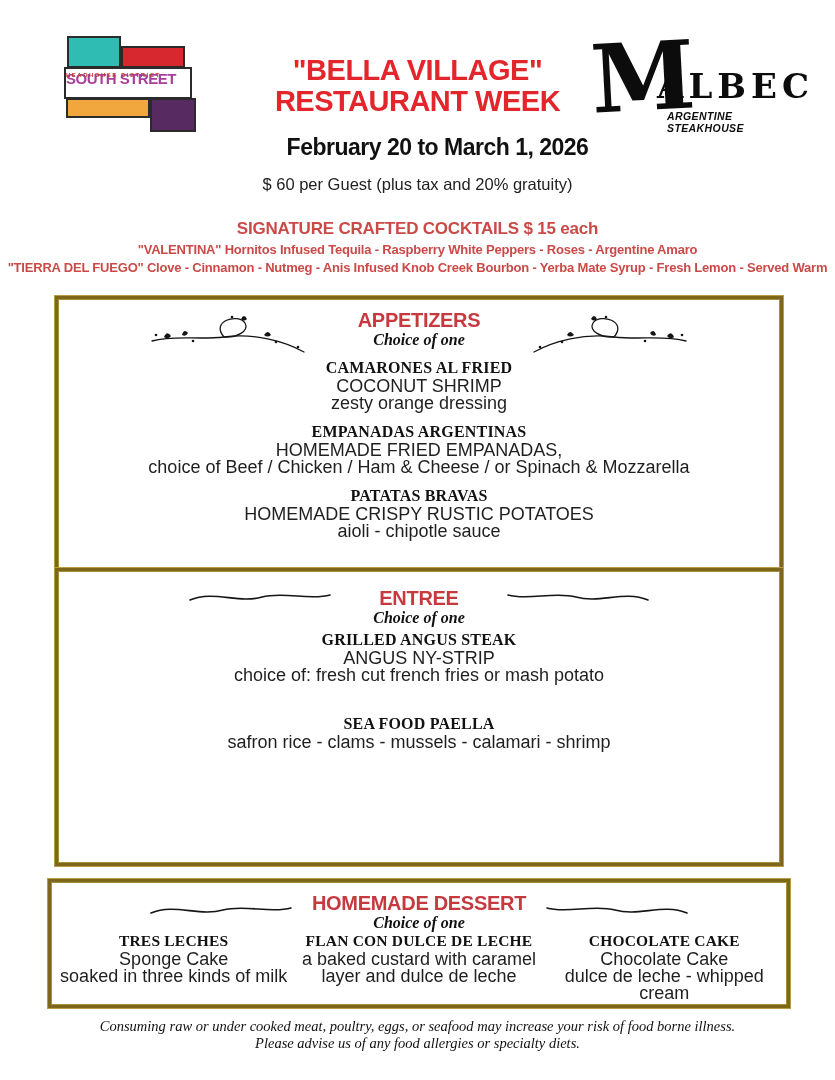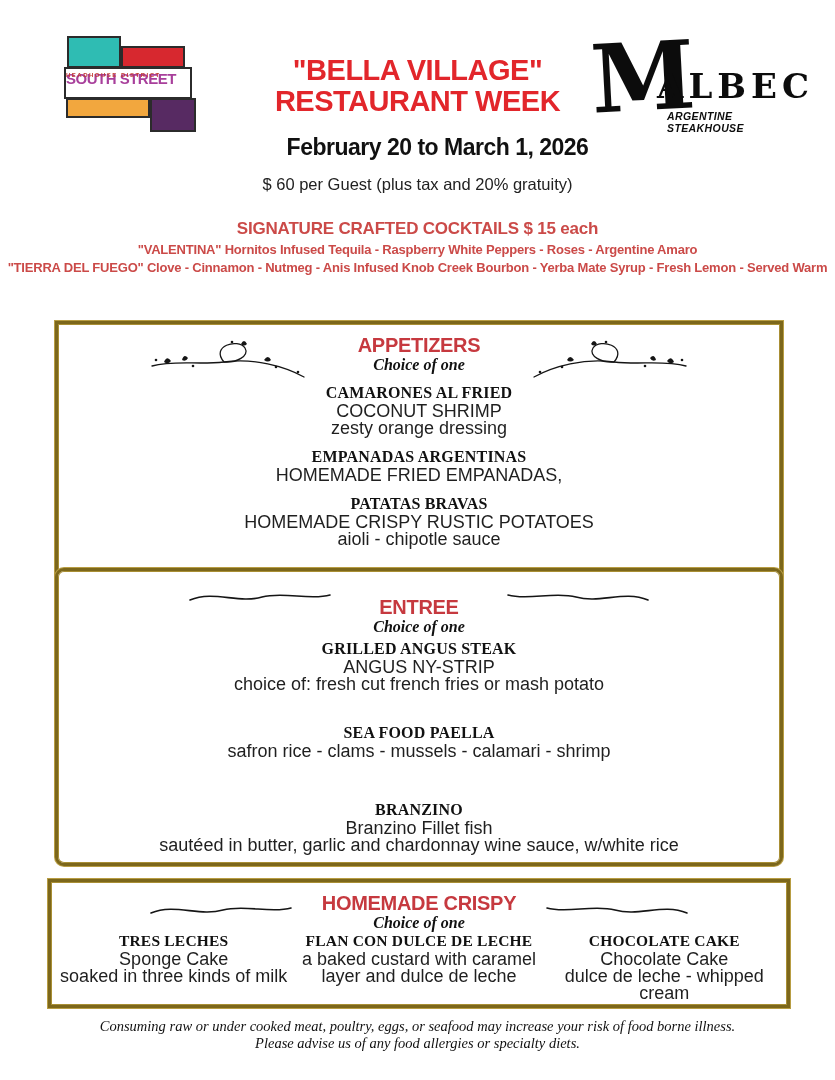--- a/index.html
+++ b/index.html
@@ -34,22 +34,22 @@
   .malbec-rest{left:66px;top:26px;font-family:"DejaVu Serif",serif;font-weight:700;font-size:34px;letter-spacing:5px;}
   .malbec-tag{left:76px;top:70px;font-size:10.5px;font-style:italic;font-weight:700;letter-spacing:0.4px;}
 
   
   .menu-box{
     position:absolute;box-sizing:border-box;text-align:center;background:#fff;
     border:3px solid #7c671b;
     box-shadow:0 0 0 1px #b89d43, inset 0 0 0 1px #a98f35;
     padding-top:10px;
   }
-  .box-appetizers{left:55px;top:321px;width:728px;height:318px;}
-  .box-entree{left:55px;top:568px;width:728px;height:298px;padding-top:25px;border-radius:9px;}
+  .box-appetizers{left:55px;top:296px;width:728px;height:318px;}
+  .box-entree{left:55px;top:568px;width:728px;height:298px;padding-top:16px;}
   .box-dessert{left:48px;top:879px;width:742px;height:129px;}
   .section-title{margin:0;font-size:20px;font-weight:800;letter-spacing:-0.3px;color:#c6393f;line-height:22px;}
   .section-sub{font-family:"Liberation Serif",serif;font-style:italic;font-weight:700;font-size:16px;line-height:17px;color:#111;}
   .flourish{position:absolute;}
   .fl-left{left:88px;top:12px;}
   .fl-right{right:88px;top:12px;transform:scaleX(-1);}
   .wv-left{left:128px;top:16px;}
   .wv-right{right:128px;top:16px;transform:scaleX(-1);}
   .box-dessert .wv-left{left:96px;top:18px;}
   .box-dessert .wv-right{right:96px;top:18px;}
@@ -143,20 +143,21 @@
   <div class="section-sub">Choice of one</div>
 
   <div class="dish">
     <div class="dish-name">CAMARONES AL FRIED</div>
     <div class="dish-line">COCONUT SHRIMP</div>
     <div class="dish-line">zesty orange dressing</div>
   </div>
   <div class="dish">
     <div class="dish-name">EMPANADAS ARGENTINAS</div>
     <div class="dish-line">HOMEMADE FRIED EMPANADAS,</div>
+    <div class="dish-line">choice of Beef / Chicken / Ham &amp; Cheese / or Spinach &amp; Mozzarella</div>
   </div>
   <div class="dish">
     <div class="dish-name">PATATAS BRAVAS</div>
     <div class="dish-line">HOMEMADE CRISPY RUSTIC POTATOES</div>
     <div class="dish-line">aioli - chipotle sauce</div>
   </div>
 </section>
 
 <section class="menu-box box-entree">
   <span class="flourish wv-left">
@@ -174,39 +175,34 @@
 
   <div class="dish dish-1">
     <div class="dish-name">GRILLED ANGUS STEAK</div>
     <div class="dish-line">ANGUS NY-STRIP</div>
     <div class="dish-line">choice of: fresh cut french fries or mash potato</div>
   </div>
   <div class="dish dish-2">
     <div class="dish-name">SEA FOOD PAELLA</div>
     <div class="dish-line">safron rice - clams - mussels - calamari - shrimp</div>
   </div>
-  <div class="dish dish-3">
-    <div class="dish-name">BRANZINO</div>
-    <div class="dish-line">Branzino Fillet fish</div>
-    <div class="dish-line">sautéed in butter, garlic and chardonnay wine sauce, w/white rice</div>
-  </div>
 </section>
 
 <section class="menu-box box-dessert">
   <span class="flourish wv-left">
     <svg width="148" height="20" viewBox="0 0 148 20">
       <path d="M4,13 C28,3 52,17 76,10 C98,4 124,14 144,8" fill="none" stroke="#151515" stroke-width="1.6" stroke-linecap="round"></path>
     </svg>
   </span>
   <span class="flourish wv-right">
     <svg width="148" height="20" viewBox="0 0 148 20">
       <path d="M4,13 C28,3 52,17 76,10 C98,4 124,14 144,8" fill="none" stroke="#151515" stroke-width="1.6" stroke-linecap="round"></path>
     </svg>
   </span>
-  <h2 class="section-title">HOMEMADE CRISPY</h2>
+  <h2 class="section-title">HOMEMADE DESSERT</h2>
   <div class="section-sub">Choice of one</div>
 
   <div class="dessert-cols">
     <div class="dessert-col">
       <div class="dish-name">TRES LECHES</div>
       <div class="dish-line">Sponge Cake</div>
       <div class="dish-line">soaked in three kinds of milk</div>
     </div>
     <div class="dessert-col">
       <div class="dish-name">FLAN CON DULCE DE LECHE</div>

